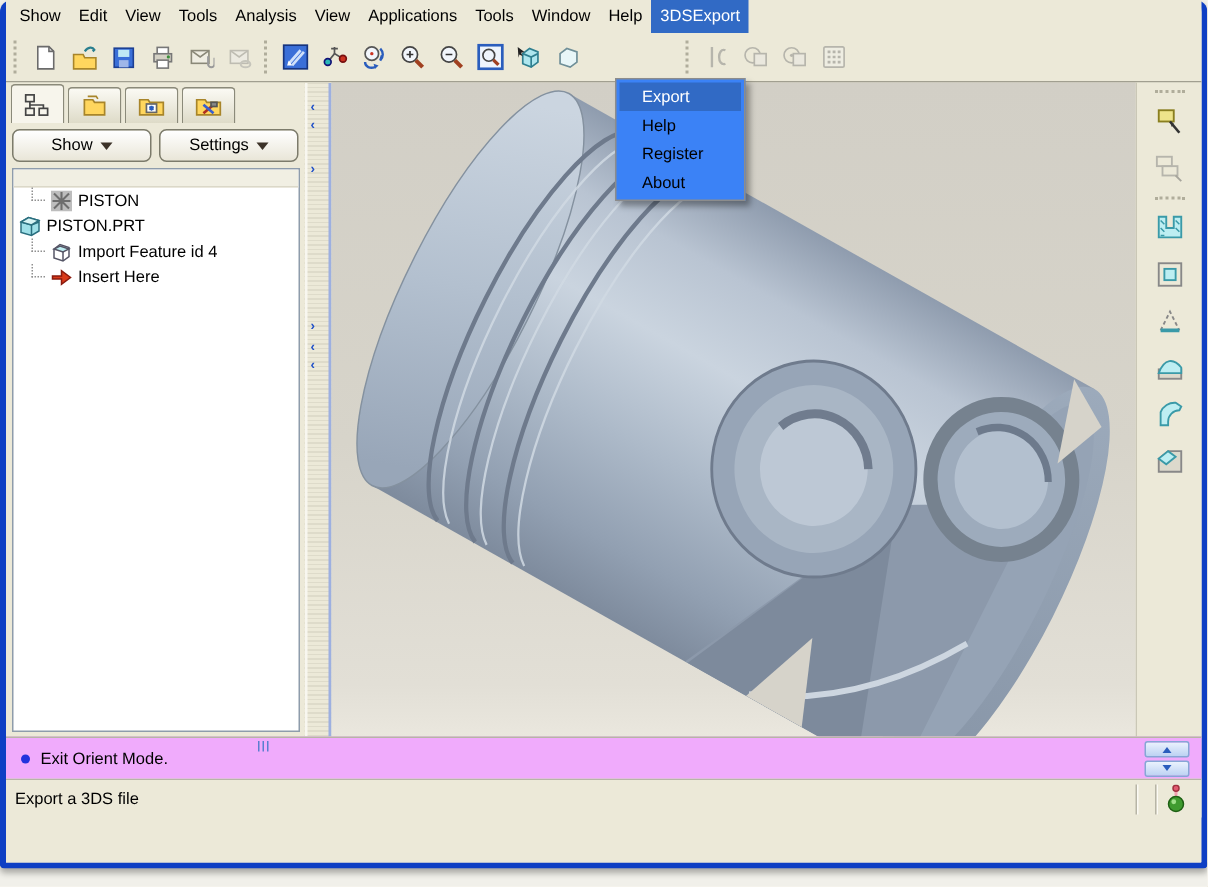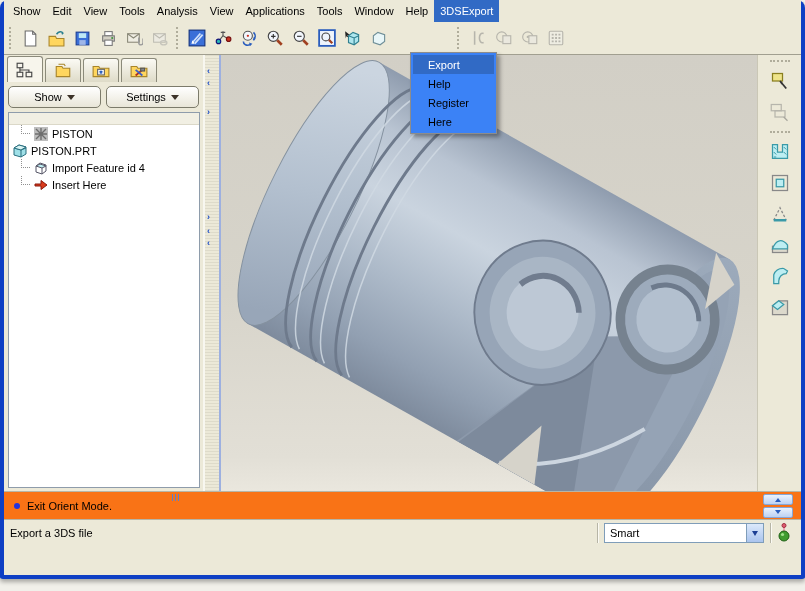--- a/index.html
+++ b/index.html
@@ -62,21 +62,21 @@
     background:linear-gradient(180deg,#d2cfc6 0%,#d7d4ca 55%,#e2dfd6 92%,#eae7de 100%); }
   .viewport svg.scene { position:absolute; left:0; top:0; width:100%; height:100%; }
 
   .feattb { width:44px; background:#ece9d8; border-left:1px solid #cac7b6; display:flex; flex-direction:column;
     align-items:center; padding-top:5px; gap:7px; }
   .grip-h { width:20px; border-top:2px dotted #b0ad9b; }
   .fbtn { width:26px; height:24px; display:flex; align-items:center; justify-content:center; }
   .fbtn.disabled { opacity:.45; filter:grayscale(.9); }
 
   
-  .messagebar { height:28px; background:#f97316; border-top:1px solid #b7b5a6; display:flex; align-items:center;
+  .messagebar { height:28px; background:#f0abfc; border-top:1px solid #b7b5a6; display:flex; align-items:center;
     padding:0 8px 0 10px; font-size:11px; gap:7px; position:relative; }
   .msg-grip { position:absolute; left:168px; top:2px; display:flex; gap:2px; }
   .msg-grip i { width:1px; height:7px; background:#5a7fd0; }
   .bullet { width:6px; height:6px; border-radius:50%; background:#2233dd; flex:none; }
   .msg-btns { margin-left:auto; display:flex; flex-direction:column; gap:2px; }
   .msg-btn { width:30px; height:11px; border:1px solid #87a6d6; border-radius:2px;
     background:linear-gradient(#eaf2fd,#bdd2f3); display:flex; align-items:center; justify-content:center; }
   .tri-up { width:0; height:0; border:3px solid transparent; border-bottom:4px solid #2a5dbd; margin-top:-2px; }
   .tri-dn { width:0; height:0; border:3px solid transparent; border-top:4px solid #2a5dbd; margin-bottom:-2px; }
 
@@ -461,36 +461,30 @@
       <span class="msg-btn">
             <i class="tri-dn"></i>
           </span>
     </span>
   </div>
 
   <div class="statusbar">
     <span>Export a 3DS file</span>
     <span class="sb-spacer"></span>
     <span class="sb-sep"></span>
-    <span class="combo">
-      <span class="combo-value">Smart</span>
-      <span class="combo-btn">
-            <i class="tri-dn2"></i>
-          </span>
-    </span>
     <span class="sb-sep"></span>
     <svg width="14" height="20" viewBox="0 0 14 20">
       <rect x="6" y="3" width="2" height="5" fill="#f0a0b0"></rect>
       <circle cx="7" cy="2.5" r="2" fill="#e05a70" stroke="#a03040"></circle>
       <circle cx="7" cy="13" r="5" fill="#3f9b2f" stroke="#1e5f14"></circle>
       <circle cx="5.5" cy="11.5" r="1.6" fill="#9fe08a"></circle>
     </svg>
   </div>
 
   <div class="dropdown">
     <div class="dd-item selected">Export</div>
     <div class="dd-item">Help</div>
     <div class="dd-item">Register</div>
-    <div class="dd-item">Here</div>
+    <div class="dd-item">About</div>
   </div>
 
 </div>
 </div>
 
 </body></html>

